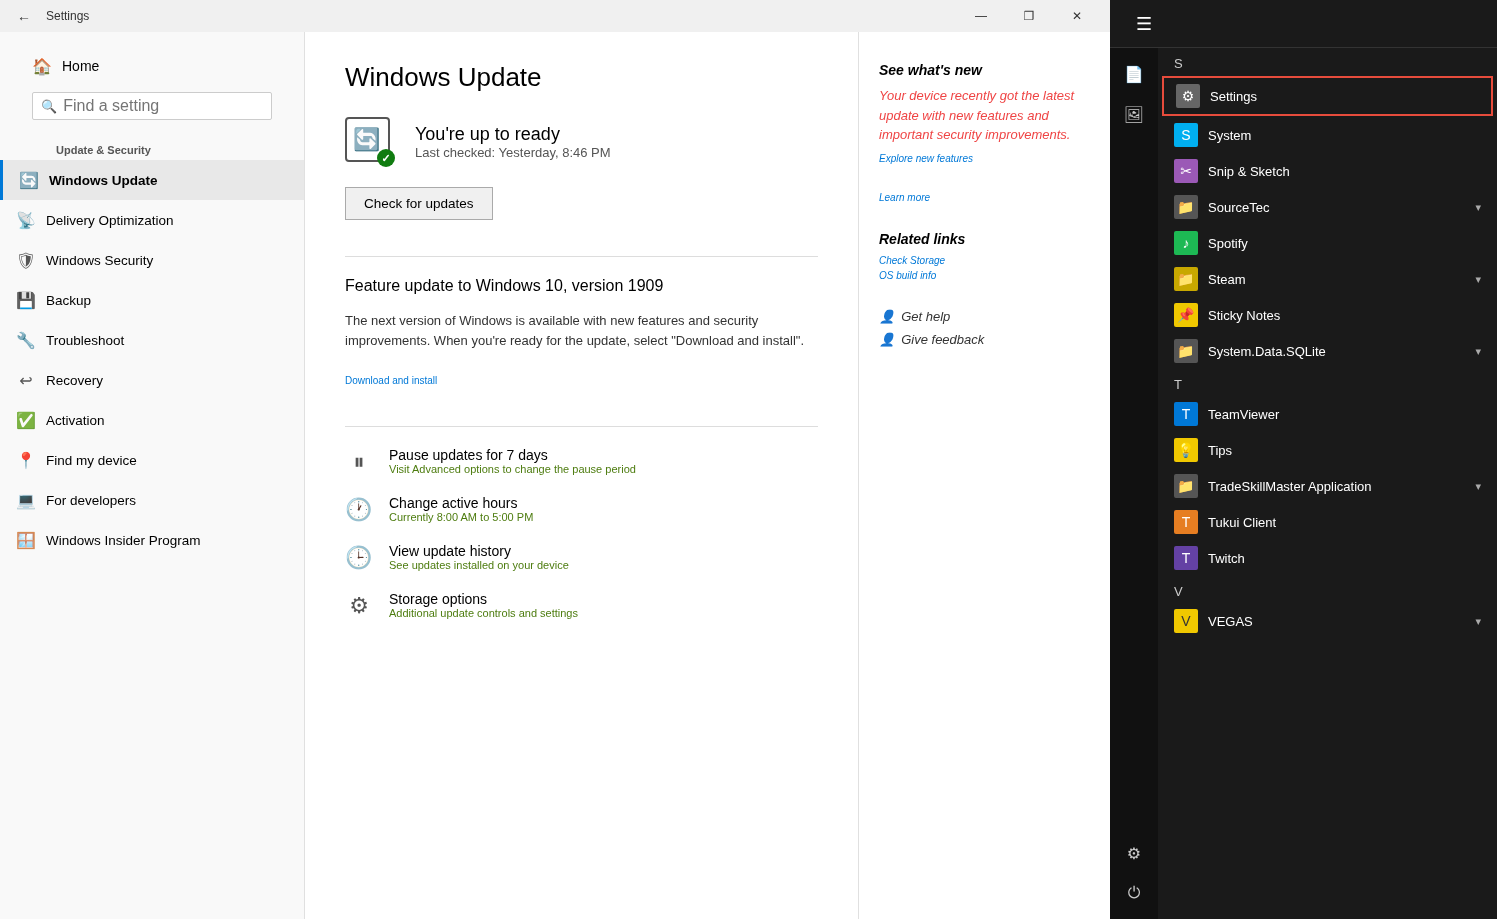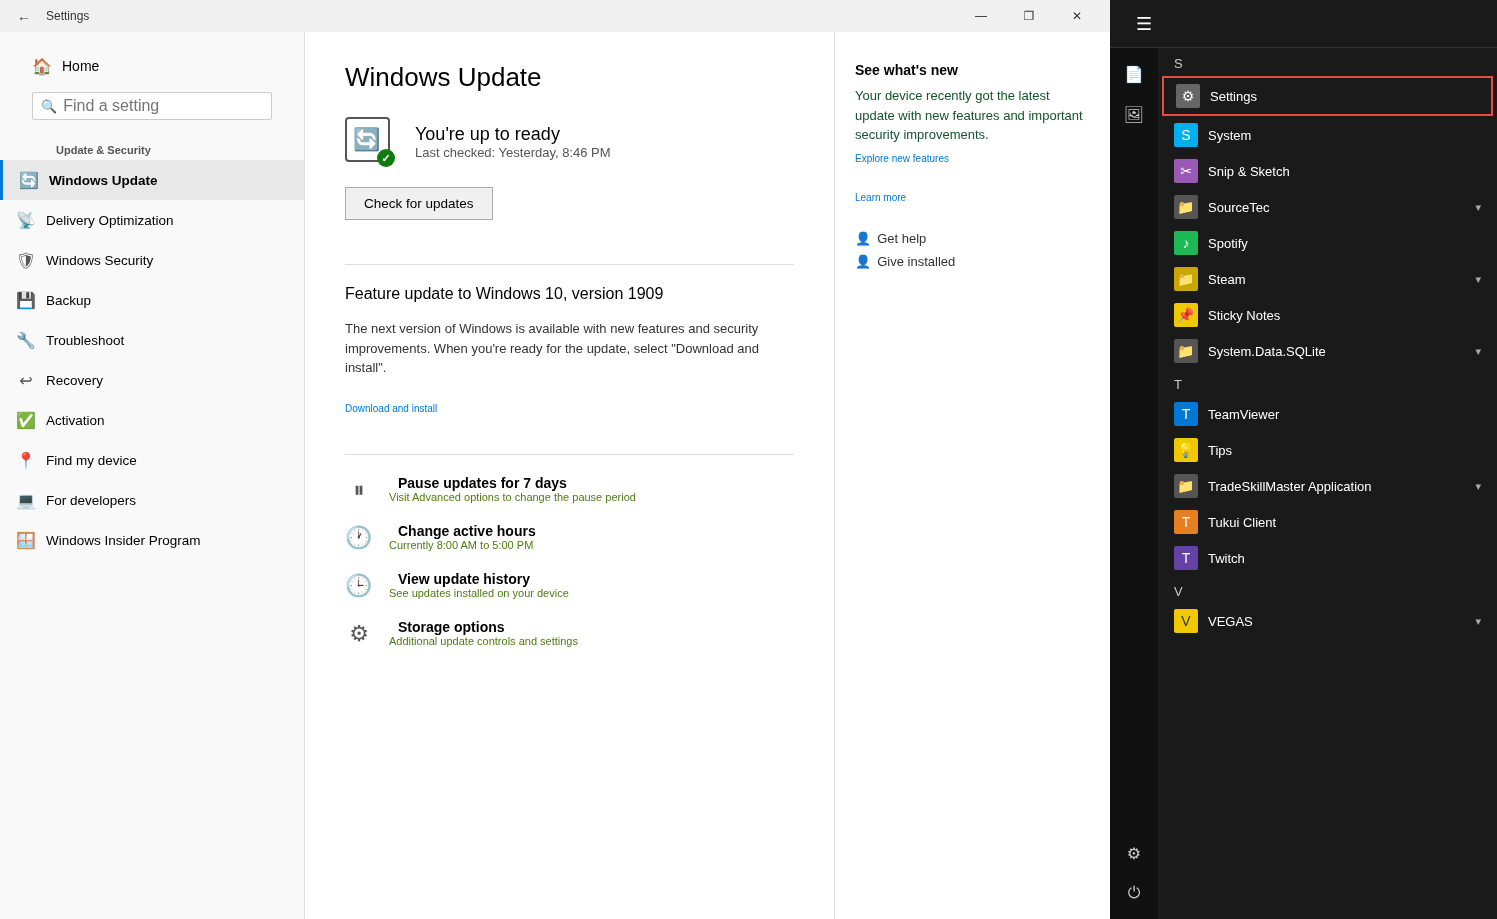--- a/index.html
+++ b/index.html
@@ -183,21 +183,21 @@
       font-size: 13px;
       color: #555;
     }
 
     .check-btn {
       background: #f0f0f0;
       border: 1px solid #aaa;
       padding: 8px 18px;
       font-size: 13.5px;
       cursor: pointer;
-      margin-bottom: 24px;
+      margin-bottom: 16px;
       display: inline-block;
     }
 
     .divider { border: none; border-top: 1px solid #ddd; margin: 20px 0; }
 
     .section-title {
       font-size: 16px;
       font-weight: 400;
       color: #000;
       margin-bottom: 16px;
@@ -220,48 +220,48 @@
     .action-icon {
       font-size: 22px;
       color: #555;
       margin-top: 2px;
       flex-shrink: 0;
       width: 28px;
       text-align: center;
     }
     .action-text h3 {
       font-size: 14px;
-      font-weight: 700;
+      font-weight: 400;
       color: #000;
       cursor: pointer;
-      margin-left: 9px;
     }
     .action-text p {
       font-size: 11px;
       color: #4d7c0f;
     }
 
     
     .right-panel {
-      width: 276px;
+      width: 252px;
       padding: 30px 20px;
       background: #fff;
       border-left: 1px solid #e0e0e0;
       flex-shrink: 0;
+      font-style: italic;
     }
     .right-section { margin-bottom: 28px; }
     .right-section-title {
       font-size: 14px;
       font-weight: 600;
       color: #000;
       margin-bottom: 8px;
     }
     .right-section-text {
       font-size: 13px;
-      color: #14532d;
+      color: #ef4444;
       line-height: 1.5;
       margin-bottom: 8px;
     }
     .right-link {
       font-size: 10px;
       color: #0078d7;
       cursor: pointer;
       display: block;
       margin-bottom: 4px;
     }
@@ -525,28 +525,33 @@
       <div class="right-section">
         <div class="right-section-title">See what's new</div>
         <p class="right-section-text">Your device recently got the latest update with new features and important security improvements.</p>
         <a class="right-link">Explore new features</a>
       </div>
 
       <div class="right-section">
         <a class="right-link">Learn more</a>
       </div>
 
+      <div class="right-section">
+        <div class="right-section-title">Related links</div>
+        <a class="right-link">Check Storage</a>
+        <a class="right-link">OS build info</a>
+      </div>
 
       <div class="right-icon-link">
         <span>👤</span>
         <span>Get help</span>
       </div>
       <div class="right-icon-link">
         <span>👤</span>
-        <span>Give installed</span>
+        <span>Give feedback</span>
       </div>
     </div>
   </div>
 </div>
 
 <div class="start-menu-overlay">
   <div class="start-menu-topbar">
     <div class="hamburger-icon">☰</div>
   </div>
 

